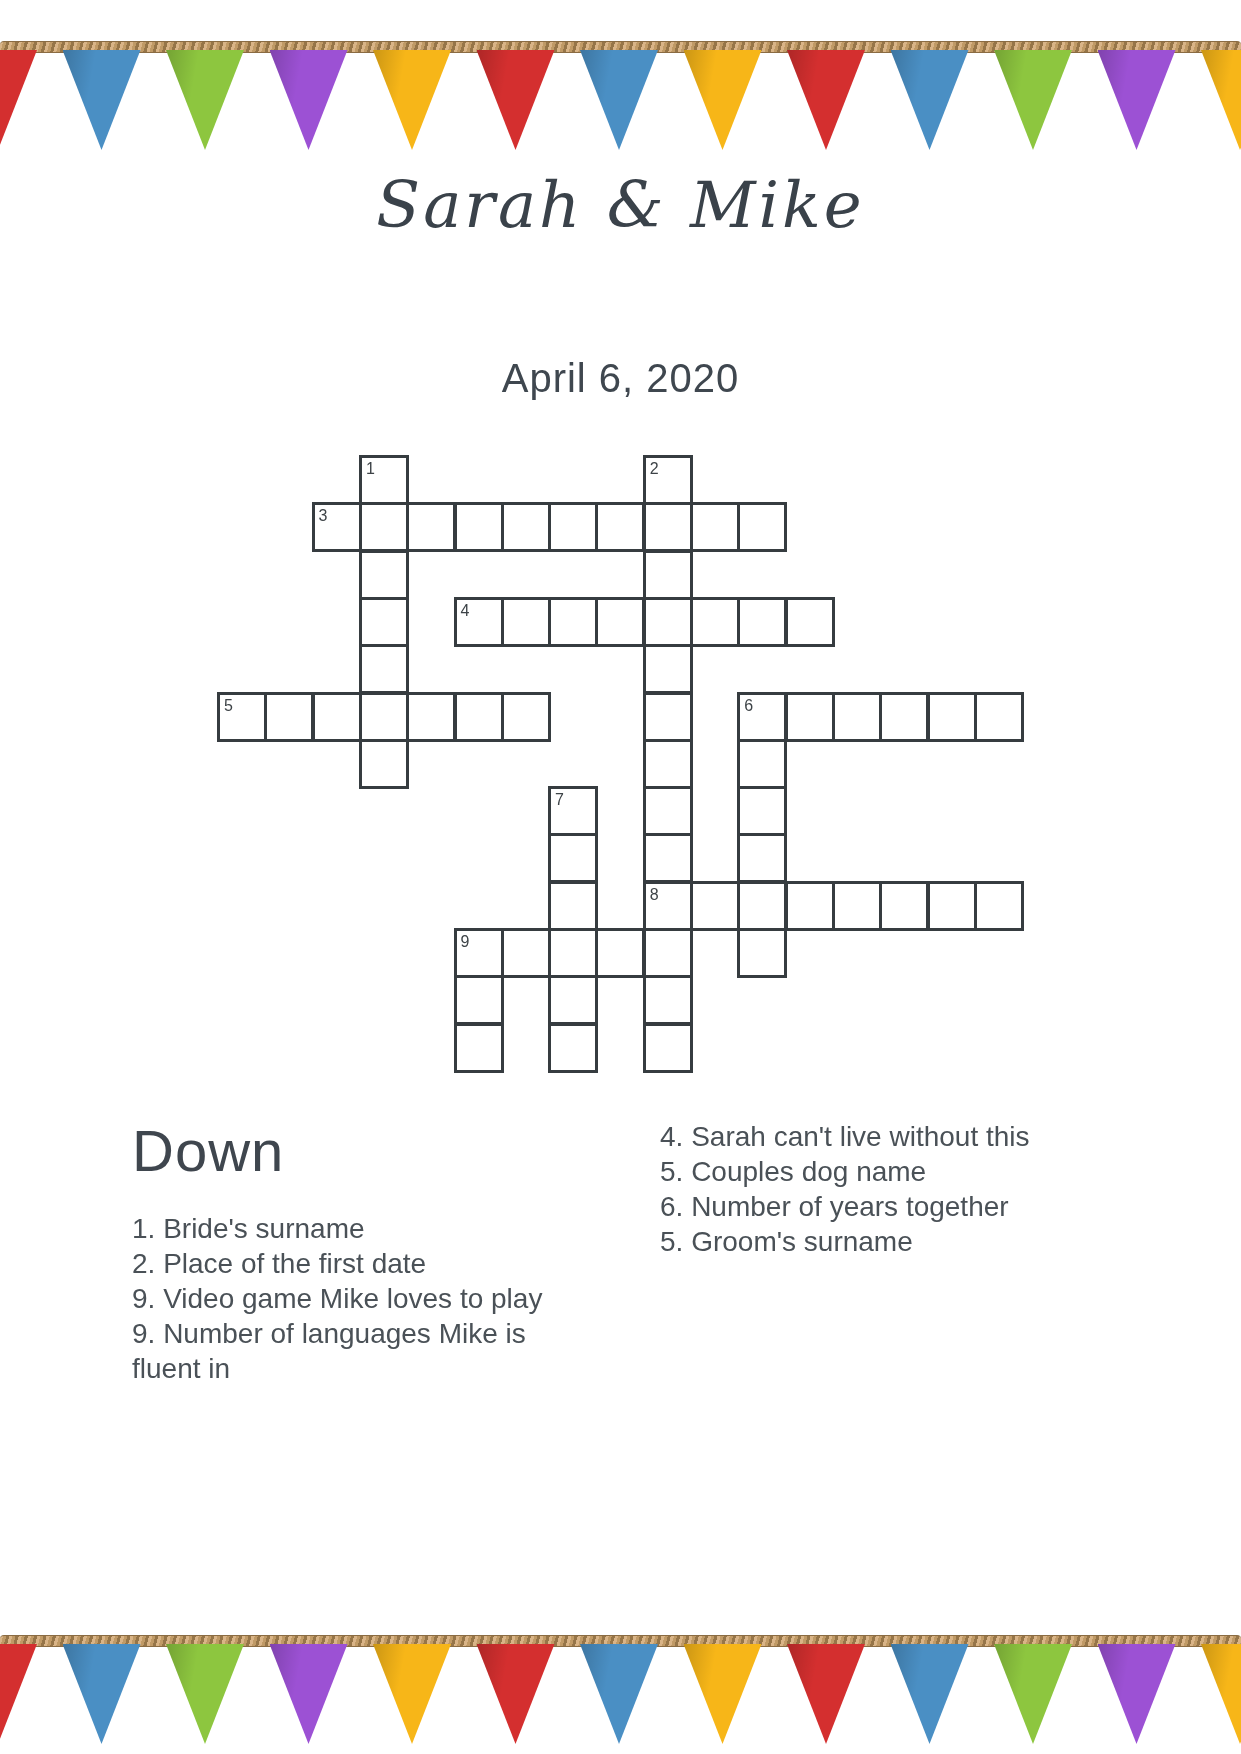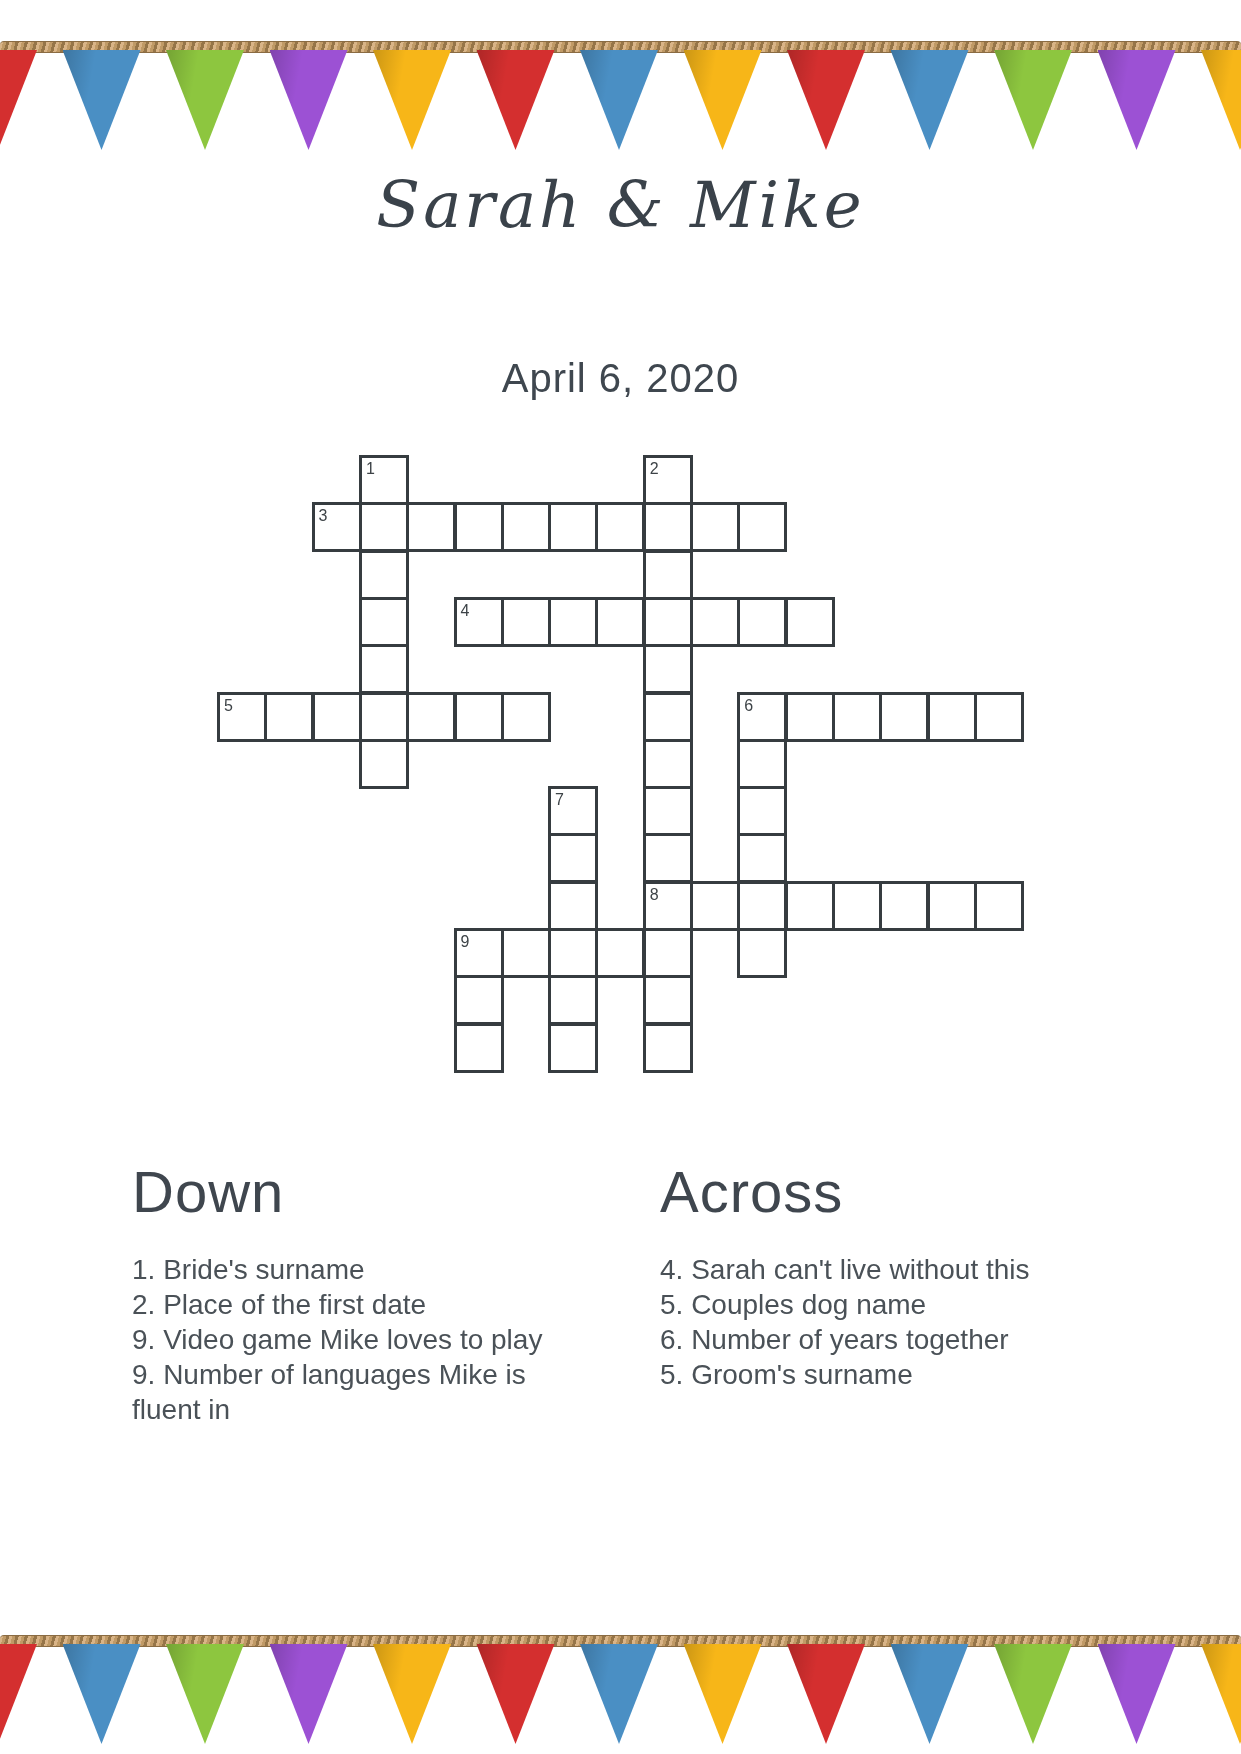--- a/index.html
+++ b/index.html
@@ -52,21 +52,21 @@
     border:3px solid #363c40;
   }
   .cell-label{
     position:absolute;
     font-size:16px;
     line-height:16px;
     color:#3d4347;
     padding:0;
   }
   
-  .clue-col{position:absolute;top:1160px;}
+  .clue-col{position:absolute;top:1119px;}
   .clue-col.down{left:132px;width:460px;}
   .clue-col.across{left:660px;width:460px;}
   .clue-heading{
     font-size:58px;
     line-height:64px;
     color:#3f464e;
     letter-spacing:1px;
     margin:0 0 28px 0;
   }
   .clue-list{font-size:28px;line-height:35px;color:#4a5157;}
@@ -179,21 +179,20 @@
 <div class="clue-col down">
   <div class="clue-heading">Down</div>
   <div class="clue-list" id="down-list">
       <div class="clue-line">1. Bride's surname</div>
       <div class="clue-line">2. Place of the first date</div>
       <div class="clue-line">9. Video game Mike loves to play</div>
       <div class="clue-line">9. Number of languages Mike is fluent in</div>
     </div>
 </div>
 <div class="clue-col across">
-  <div class="clue-heading">Across</div>
   <div class="clue-list" id="across-list">
       <div class="clue-line">4. Sarah can't live without this</div>
       <div class="clue-line">5. Couples dog name</div>
       <div class="clue-line">6. Number of years together</div>
       <div class="clue-line">5. Groom's surname</div>
     </div>
 </div>
 
 <div class="rope bottom"></div>
 <div class="pennant-strip bottom" id="bottom-bunting">

